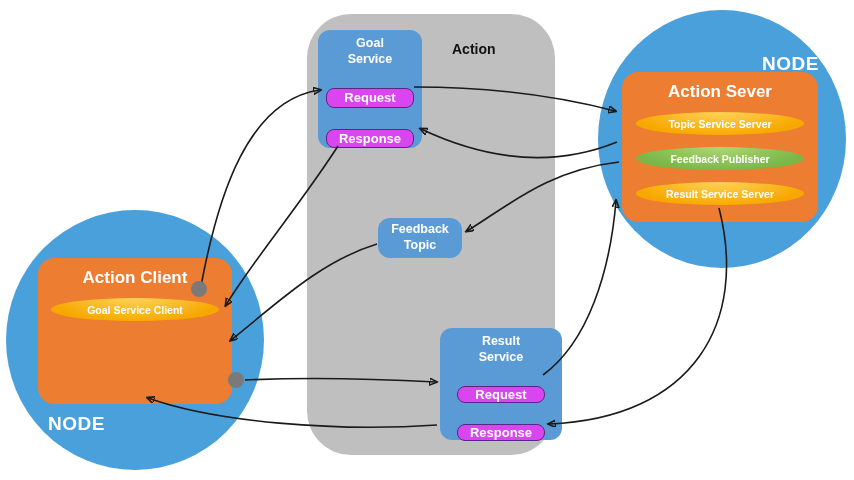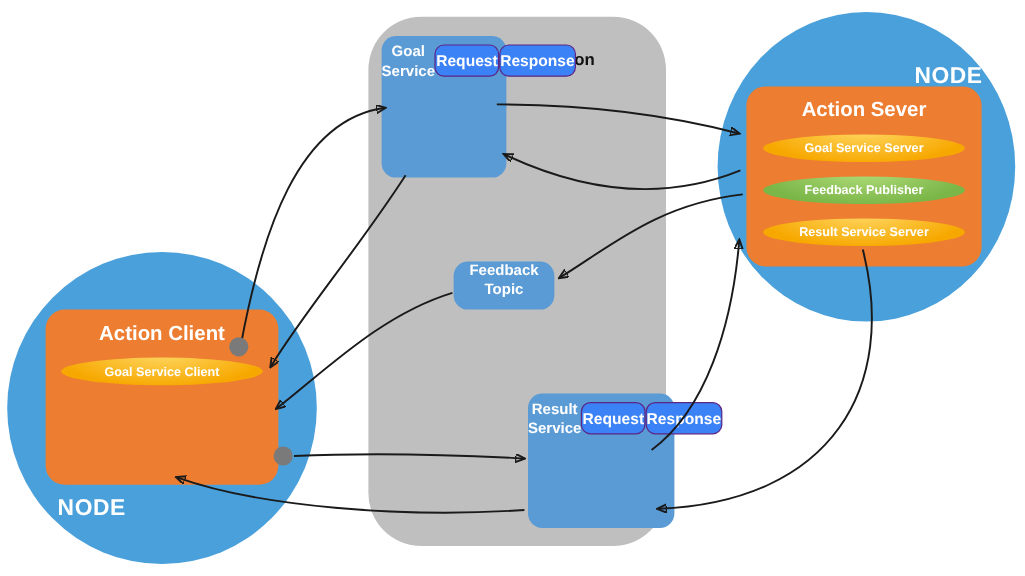--- a/index.html
+++ b/index.html
@@ -28,28 +28,28 @@
 
   
   .pill { width:168px; height:23px; border-radius:50%;
           display:flex; align-items:center; justify-content:center;
           color:#ffffff; font-size:10.5px; font-weight:bold; margin:6px 0; white-space:nowrap; }
   .pill-yellow { background:radial-gradient(ellipse at 50% -20%, #ffd966 0%, #f7a800 75%); }
   .pill-green  { background:radial-gradient(ellipse at 50% -20%, #b2dd7a 0%, #7ab648 75%); }
 
   
   .service-box { position:absolute; background:#5b9bd5; border-radius:12px;
-                 display:flex; flex-direction:row; align-items:flex-start; color:#ffffff; }
+                 display:flex; flex-direction:column; align-items:center; color:#ffffff;gap:14px; }
   .goal-box   { left:318px; top:30px;  width:104px; height:118px; }
   .result-box { left:440px; top:328px; width:122px; height:112px; }
   .topic-box  { left:378px; top:218px; width:84px;  height:40px; justify-content:center; }
   .service-title { font-weight:bold; font-size:12.5px; text-align:center; line-height:1.25;
                    margin-top:6px; width:70px; }
   .topic-box .service-title { margin-top:0; }
-  .purple-btn { width:88px; height:27px; background:#3b82f6; border:1px solid #5c2583;
+  .purple-btn { width:88px; height:27px; background:#d946ef; border:1px solid #5c2583;
                 border-radius:8px; color:#ffffff; font-weight:bold; font-size:13px;
                 display:flex; align-items:center; justify-content:center; margin-top:7px; }
 
   
   svg.arrows { position:absolute; left:0; top:0; width:854px; height:480px; pointer-events:none; }
   svg.arrows path { fill:none; stroke:#1a1a1a; stroke-width:1.6; }
 </style>
 </head>
 <body>
 
@@ -61,21 +61,21 @@
   <div class="node-circle circle-left"></div>
   <div class="orange-box box-left">
     <div class="orange-title">Action Client</div>
     <div class="pill pill-yellow">Goal Service Client</div>
   </div>
   <div class="node-label node-label-left">NODE</div>
 
   <div class="node-circle circle-right"></div>
   <div class="orange-box box-right">
     <div class="orange-title">Action Sever</div>
-    <div class="pill pill-yellow">Goal Service Server</div>
+    <div class="pill pill-yellow">Topic Service Server</div>
     <div class="pill pill-green">Feedback Publisher</div>
     <div class="pill pill-yellow">Result Service Server</div>
   </div>
   <div class="node-label node-label-right">NODE</div>
 
   <div class="service-box goal-box">
     <div class="service-title">Goal Service</div>
     <div class="purple-btn">Request</div>
     <div class="purple-btn">Response</div>
   </div>

